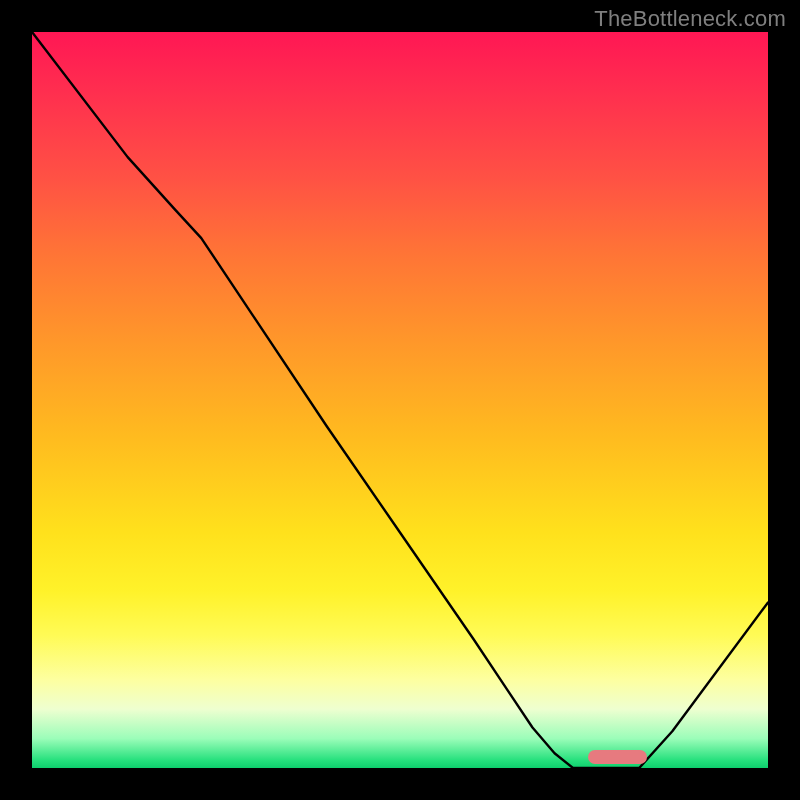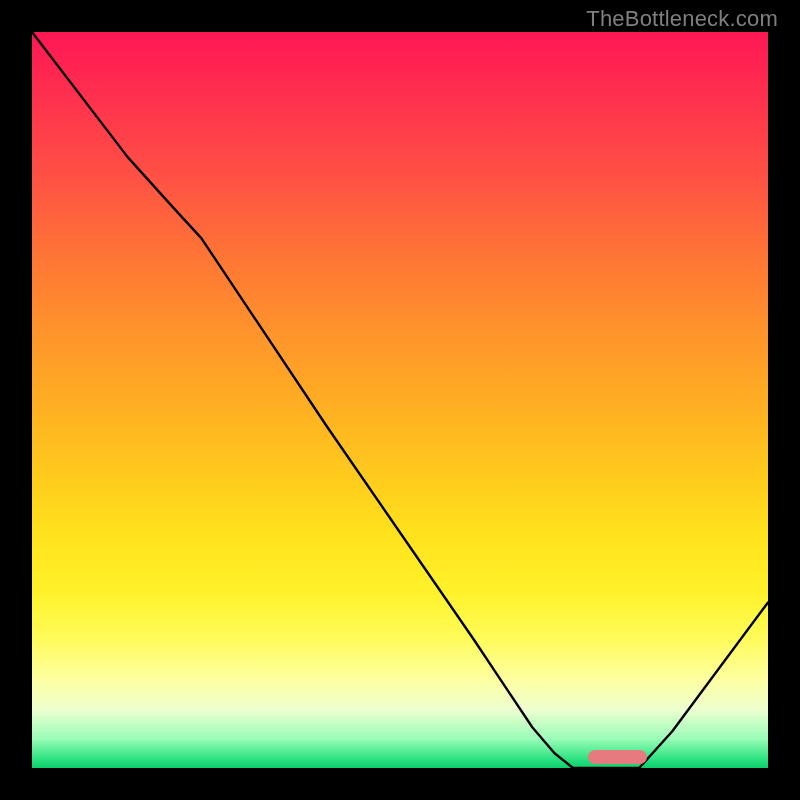--- a/index.html
+++ b/index.html
@@ -52,21 +52,21 @@
   }
   .marker {
     position: absolute;
     height: 14px;
     border-radius: 7px;
     background: #e77a7f;
   }
   .watermark {
     position: absolute;
     top: 6px;
-    right: 22px;
+    right: 14px;
     color: #7f7f7f;
     font-size: 22px;
     font-weight: 400;
     letter-spacing: 0.2px;
   }
 </style>
 </head>
 <body>
 
 <div class="frame">

